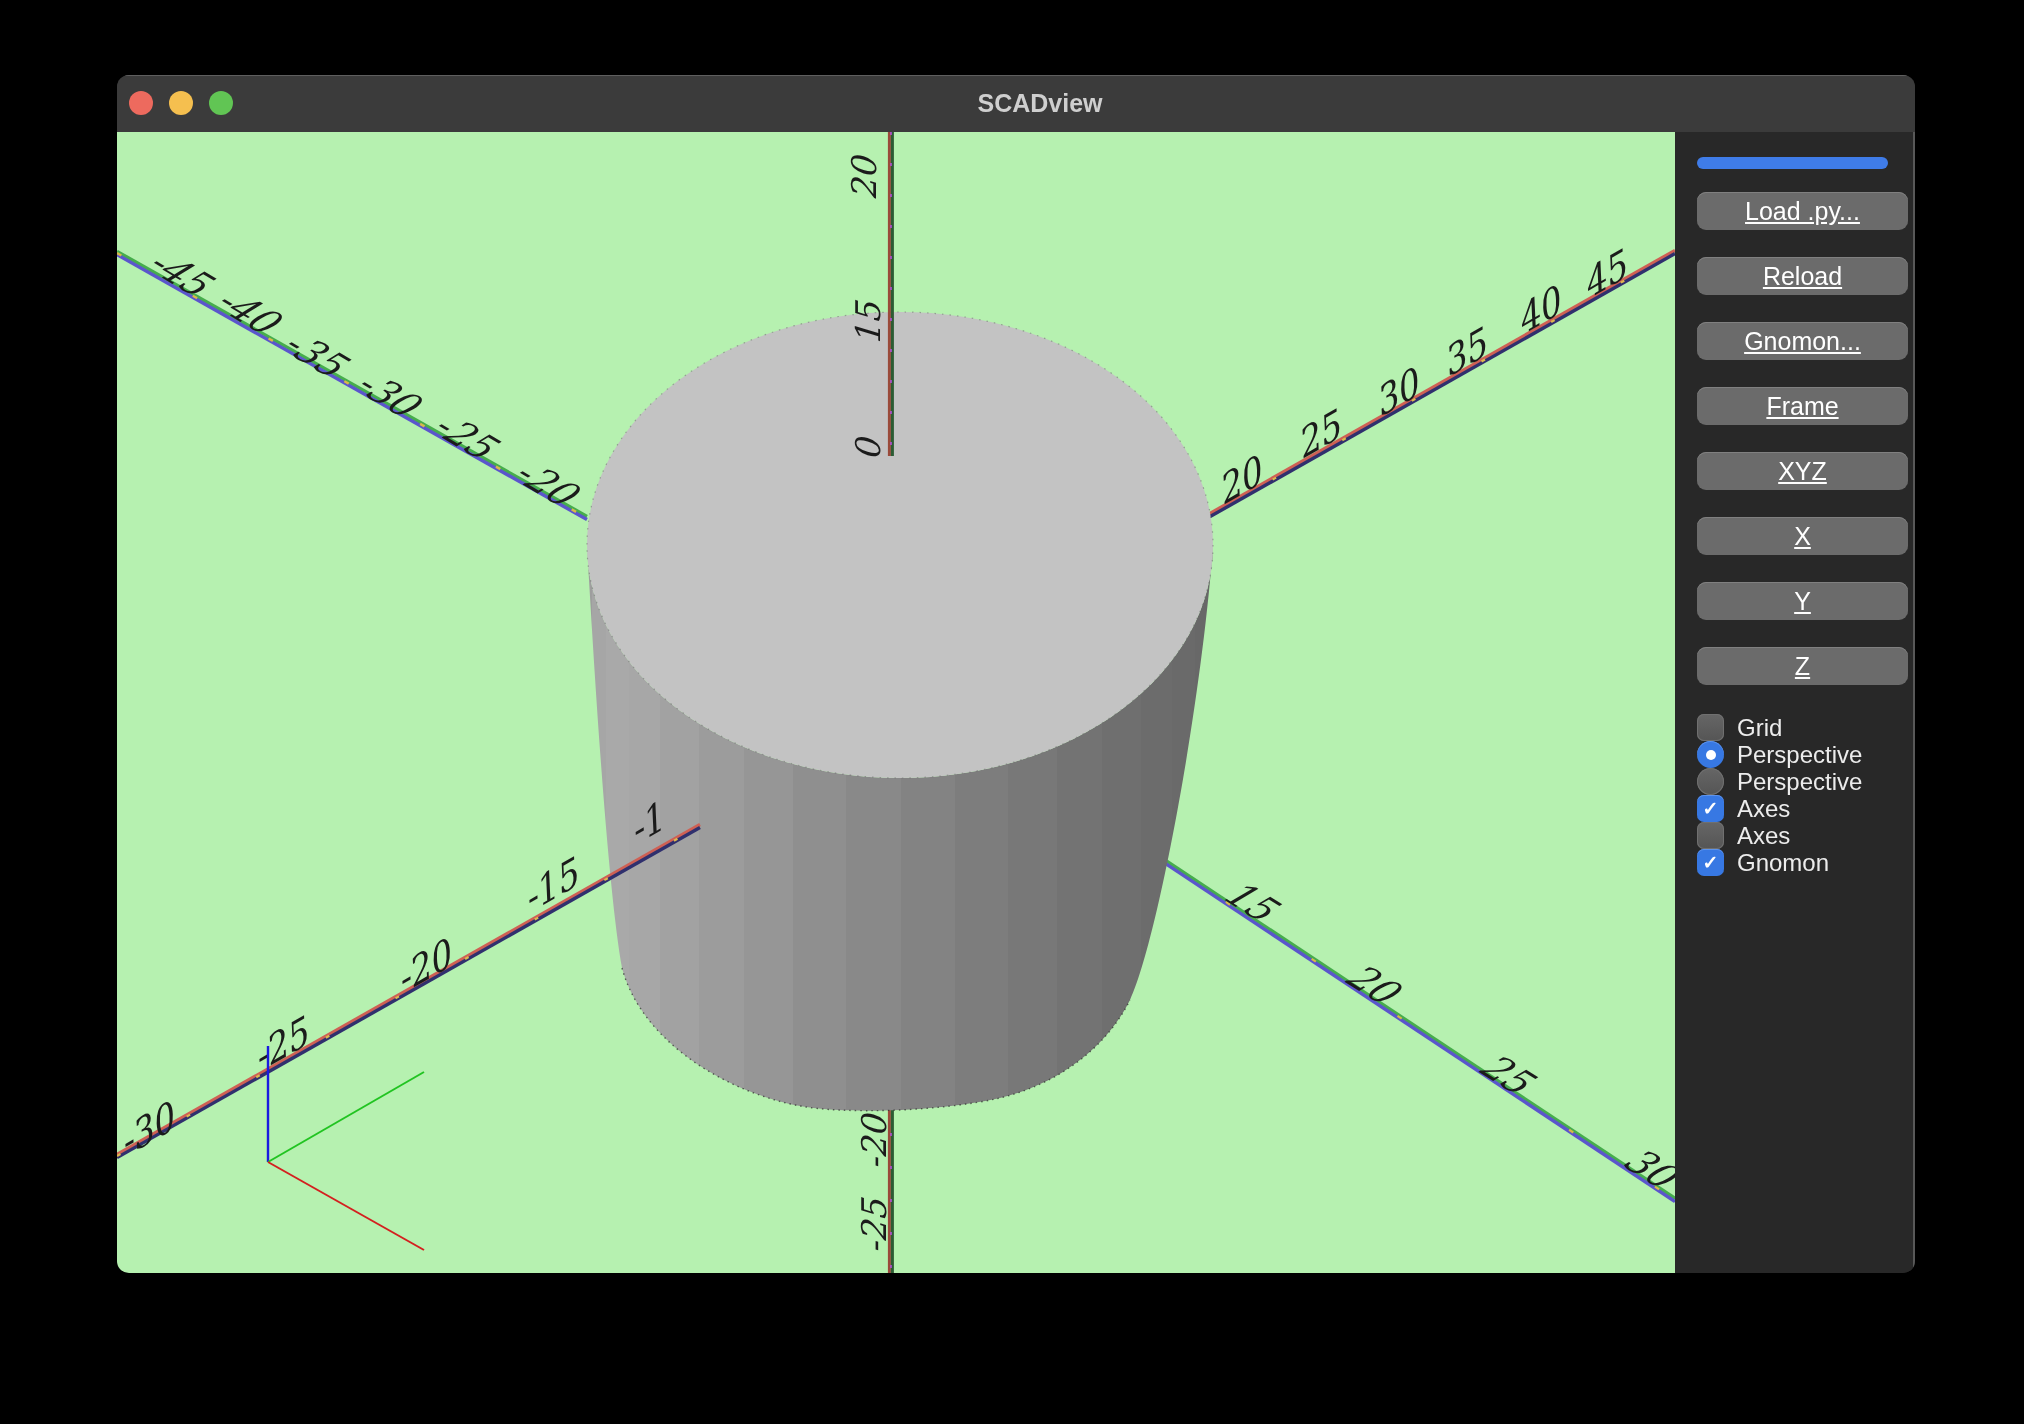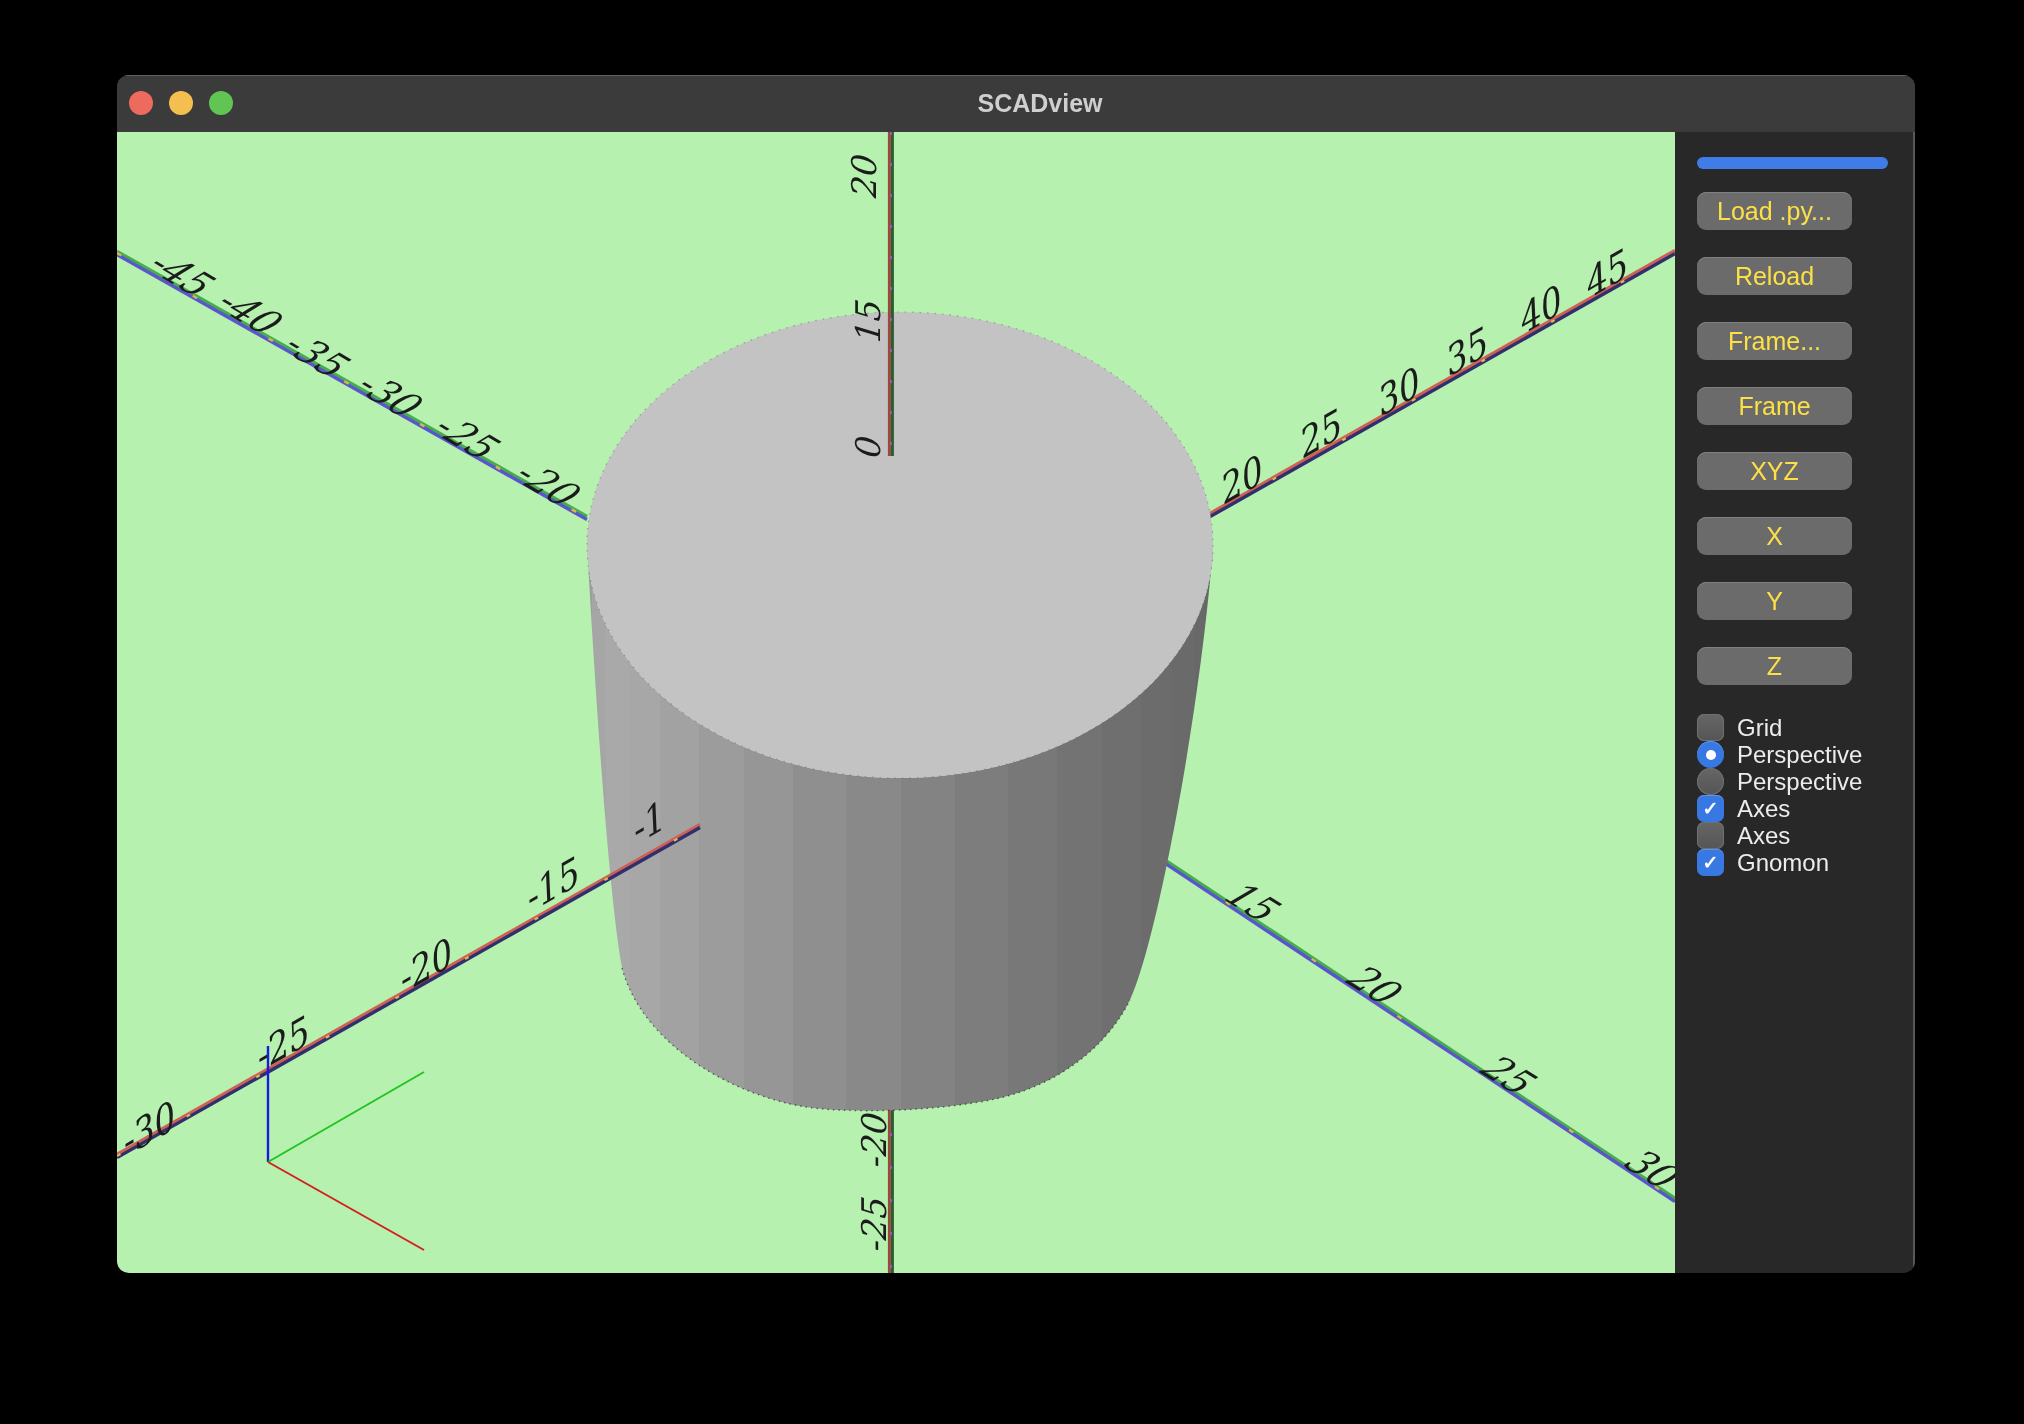--- a/index.html
+++ b/index.html
@@ -11,23 +11,23 @@
   .traffic{position:absolute;left:12px;top:16px;display:flex;gap:16px;}
   .tl{width:24px;height:24px;border-radius:50%;}
   .title{width:100%;text-align:center;color:#cfcfcf;font-weight:bold;font-size:25px;padding-left:48px;}
   .content{position:absolute;left:0;top:57px;width:1798px;height:1141px;display:flex;}
   .viewport{position:relative;width:1558px;height:1141px;background:#b6f1b0;}
   .viewport svg{position:absolute;left:0;top:0;}
   .sidebar{position:relative;width:240px;height:1141px;background:#282828;
     box-shadow:inset -2px 0 0 #585858;box-sizing:border-box;padding:25px 0 0 22px;}
   .pbar{width:191px;height:12px;border-radius:6px;margin-bottom:23px;}
   .btncol{display:flex;flex-direction:column;gap:27px;}
-  .sbtn{width:155px;height:38px;border:none;border-radius:9px;background:#6b6b6b;
-    box-shadow:inset 0 1px 0 #808080;color:#fde047;font-size:25px;
-    font-family:"Liberation Sans",sans-serif;display:flex;align-items:center;justify-content:center;cursor:pointer;}
+  .sbtn{width:211px;height:38px;border:none;border-radius:9px;background:#6b6b6b;
+    box-shadow:inset 0 1px 0 #808080;color:#ffffff;font-size:25px;
+    font-family:"Liberation Sans",sans-serif;display:flex;align-items:center;justify-content:center;cursor:pointer;text-decoration:underline;}
   .togglecol{margin-top:29px;display:flex;flex-direction:column;}
   .toggle-row{display:flex;align-items:center;height:27px;cursor:pointer;}
   .box{width:27px;height:27px;box-sizing:border-box;flex:0 0 27px;}
   .box.check{border-radius:7px;}
   .box.radio{border-radius:50%;}
   .box.off{background:linear-gradient(#666,#555);box-shadow:inset 0 0 0 1px #707070;}
   .box.on{background:#3778e3;box-shadow:inset 0 1px 0 #5d93ec;}
   .box .mark{display:block;text-align:center;line-height:27px;color:#fff;
     font-size:19px;font-weight:bold;}
   .box.radio.on{display:flex;align-items:center;justify-content:center;}
@@ -184,21 +184,21 @@
           <line x1="268" y1="1162" x2="424" y2="1250" stroke="#d41f1f" stroke-width="2"></line>
         </g>
       </svg>
     </div>
 
     <div class="sidebar">
       <div class="pbar" id="progress-bar" style="background: rgb(63, 124, 232);"></div>
       <div class="btncol" id="btncol">
           <button class="sbtn">Load .py...</button>
           <button class="sbtn">Reload</button>
-          <button class="sbtn">Frame...</button>
+          <button class="sbtn">Gnomon...</button>
           <button class="sbtn">Frame</button>
           <button class="sbtn">XYZ</button>
           <button class="sbtn">X</button>
           <button class="sbtn">Y</button>
           <button class="sbtn">Z</button>
         </div>
       <div class="togglecol" id="togglecol">
           <div class="toggle-row">
             <span class="box check off"></span>
             <span class="toggle-label">Grid</span>

